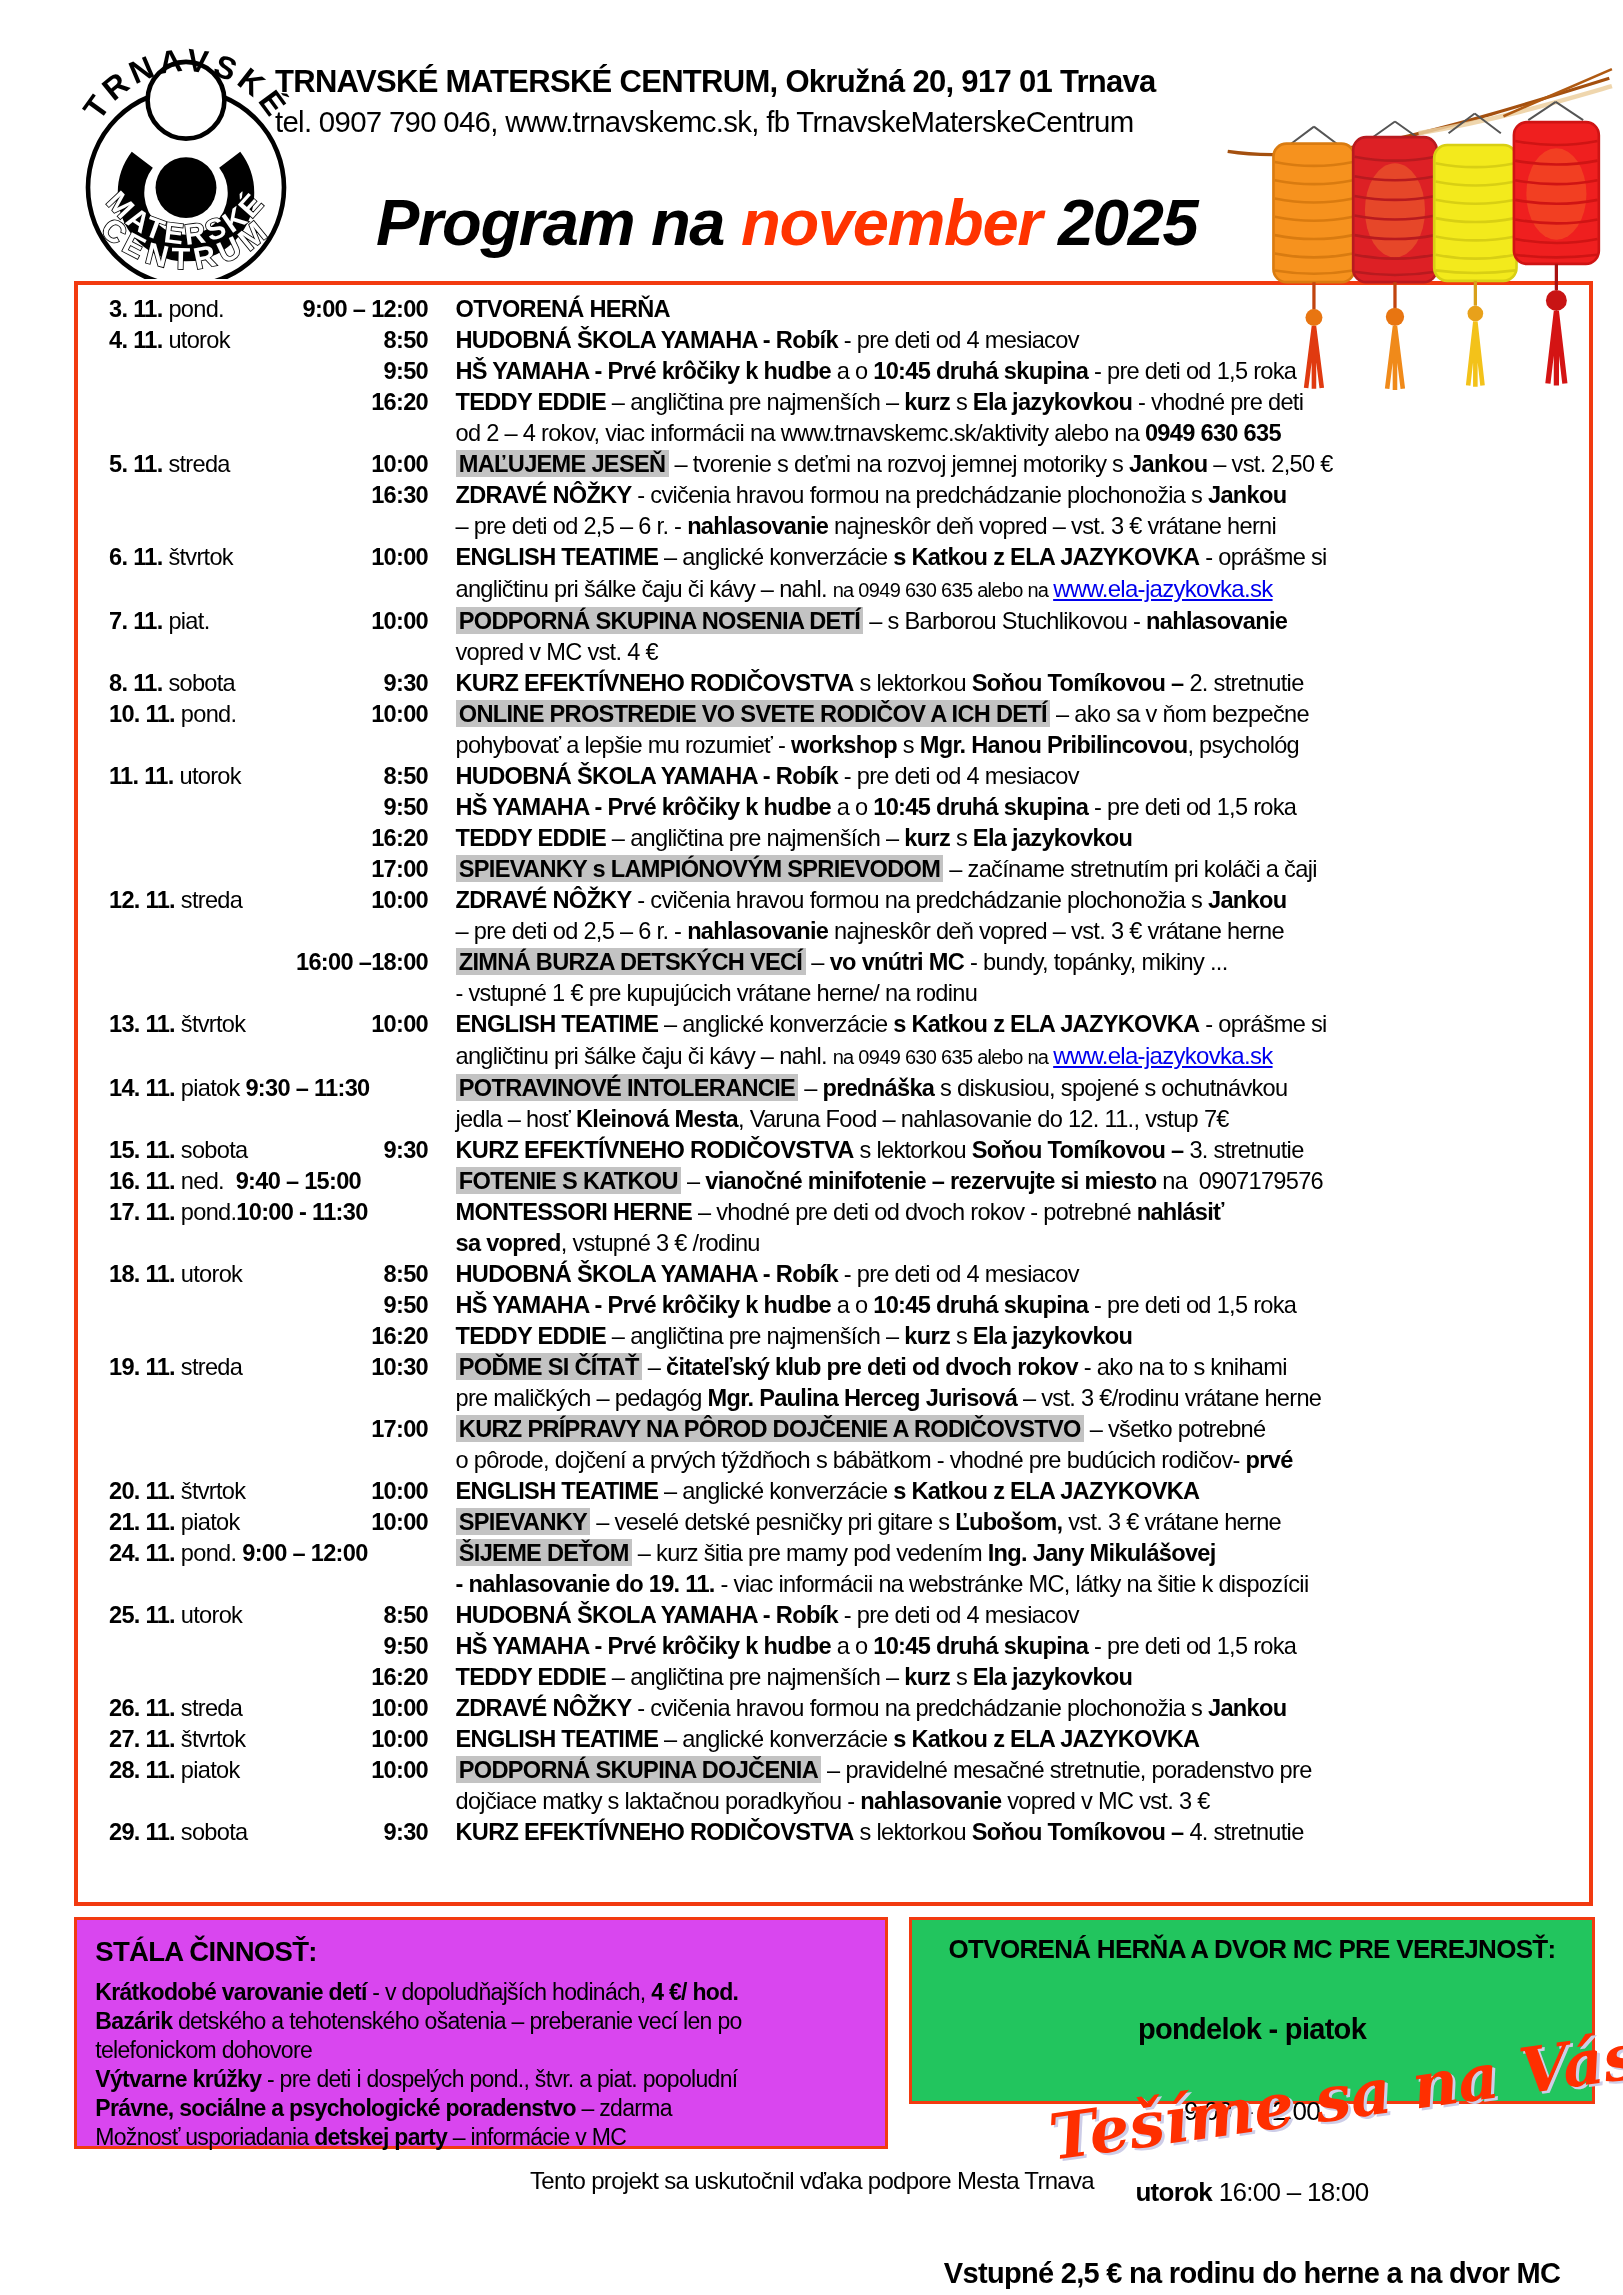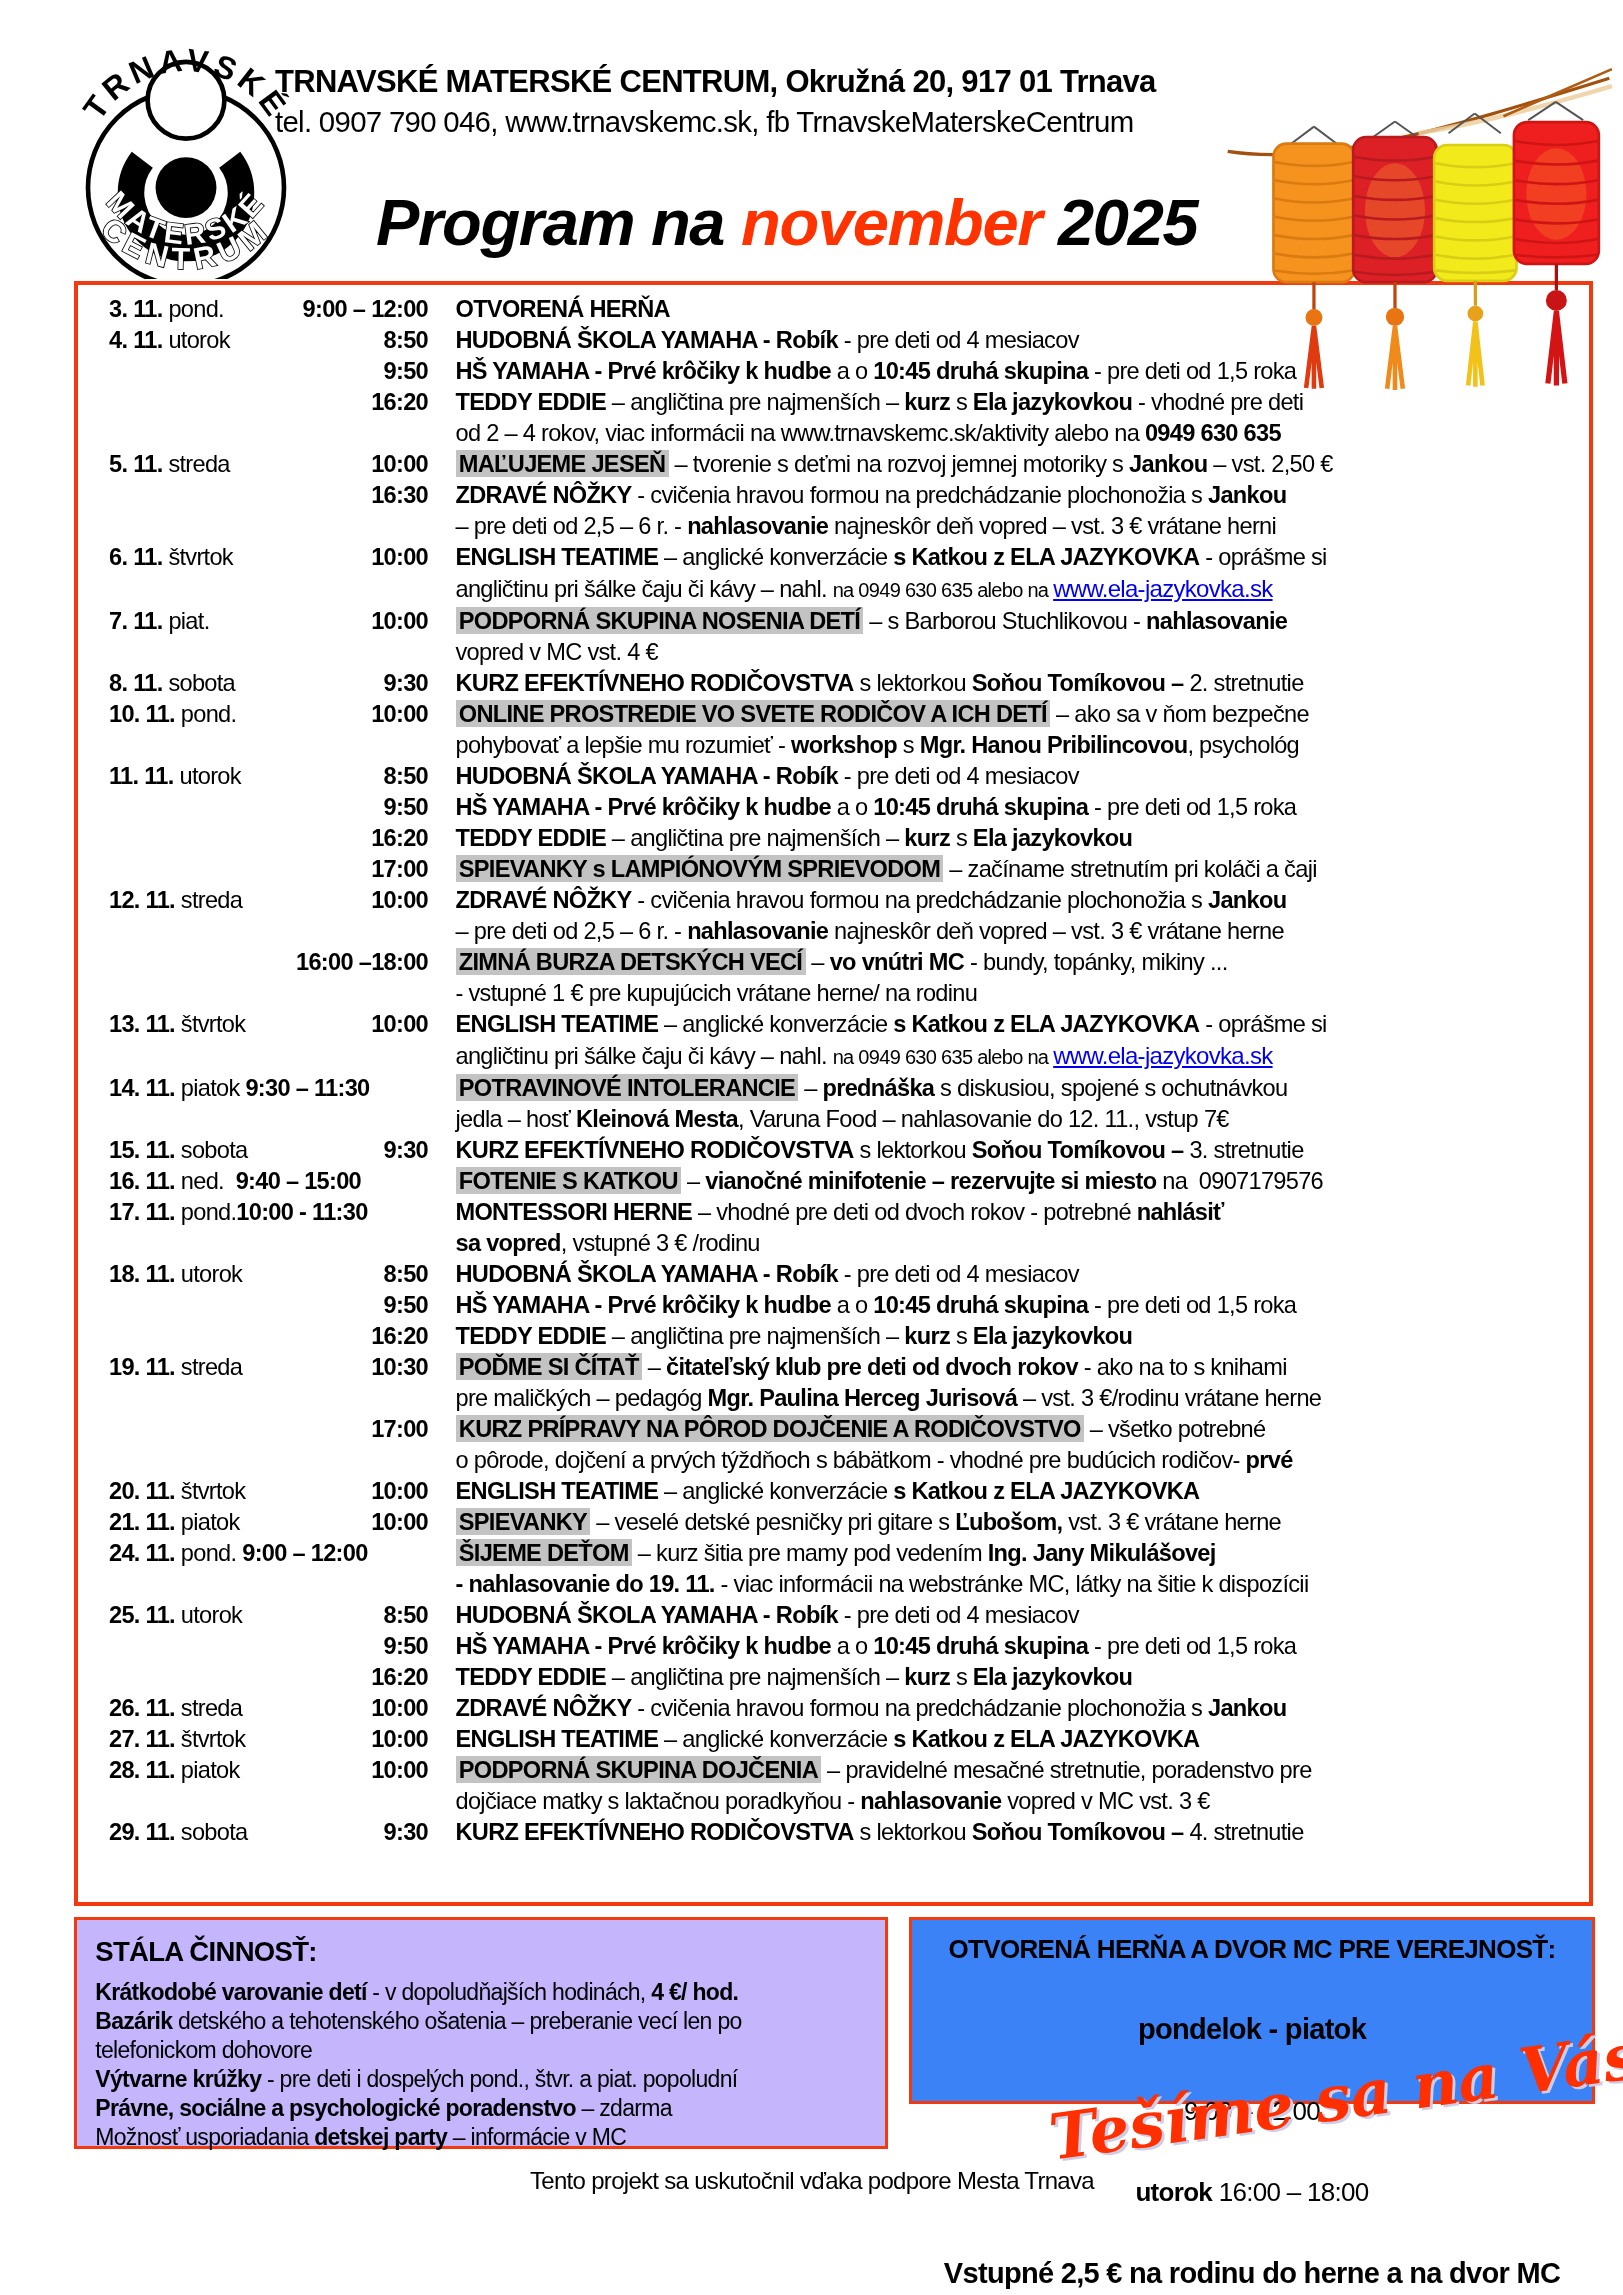--- a/index.html
+++ b/index.html
@@ -21,24 +21,24 @@
   .row{display:flex;white-space:pre;line-height:31px;font-size:23.6px;letter-spacing:-0.7px;}
   .c-left{flex:0 0 350px;display:flex;justify-content:space-between;padding-left:31px;box-sizing:border-box;}
   .c-date{white-space:pre;}
   .c-time{white-space:pre;font-weight:bold;}
   .c-desc{margin-left:27.5px;white-space:pre;}
   .bd{font-weight:bold;}
   .hl{font-weight:bold;background:var(--gray_highlight);padding:0.7px 3.3px;}
   .sm{font-size:20px;}
   .lnk{font-size:24px;color:var(--link_blue);text-decoration:underline;}
   
-  .box-left{left:74px;top:1917px;width:814px;height:232px;border:3.9px solid var(--accent);box-sizing:border-box;padding:15.7px 18.3px;background:#c4b5fd;}
+  .box-left{left:74px;top:1917px;width:814px;height:232px;border:3.9px solid var(--accent);box-sizing:border-box;padding:15.7px 18.3px;background:#d946ef;}
   .box-left h2{margin:0 0 10.5px 0;font-size:27.5px;letter-spacing:-0.7px;}
   .pline{font-size:23px;line-height:29px;letter-spacing:-0.7px;white-space:pre;}
-  .box-right{left:909px;top:1917px;width:686px;height:187px;border:3.9px solid var(--accent);box-sizing:border-box;text-align:center;padding-top:14.4px;background:#3b82f6;}
+  .box-right{left:909px;top:1917px;width:686px;height:187px;border:3.9px solid var(--accent);box-sizing:border-box;text-align:center;padding-top:14.4px;background:#22c55e;}
   .box-right h2{margin:0 0 9.2px 0;font-size:26px;letter-spacing:-0.7px;}
   .rline{font-size:26px;line-height:33px;letter-spacing:-0.7px;white-space:pre;margin-top:48px;}
   .rline .big{font-size:29px;}
   
   .closing{left:1047px;top:2060px;width:589px;font-size:63px;font-weight:bold;font-style:italic;
     font-family:"DejaVu Serif",serif;color:var(--script_red);transform:rotate(-8deg);
     text-shadow:2.6px 2.6px 0 #cdcde8;white-space:pre;z-index:7;}
   .footer{left:79px;top:2167px;width:1466px;text-align:center;font-size:24px;letter-spacing:-0.7px;}
   
   .logo-arc-top{font-family:"Liberation Sans",sans-serif;font-weight:bold;font-size:48px;letter-spacing:7px;fill:#000;}

